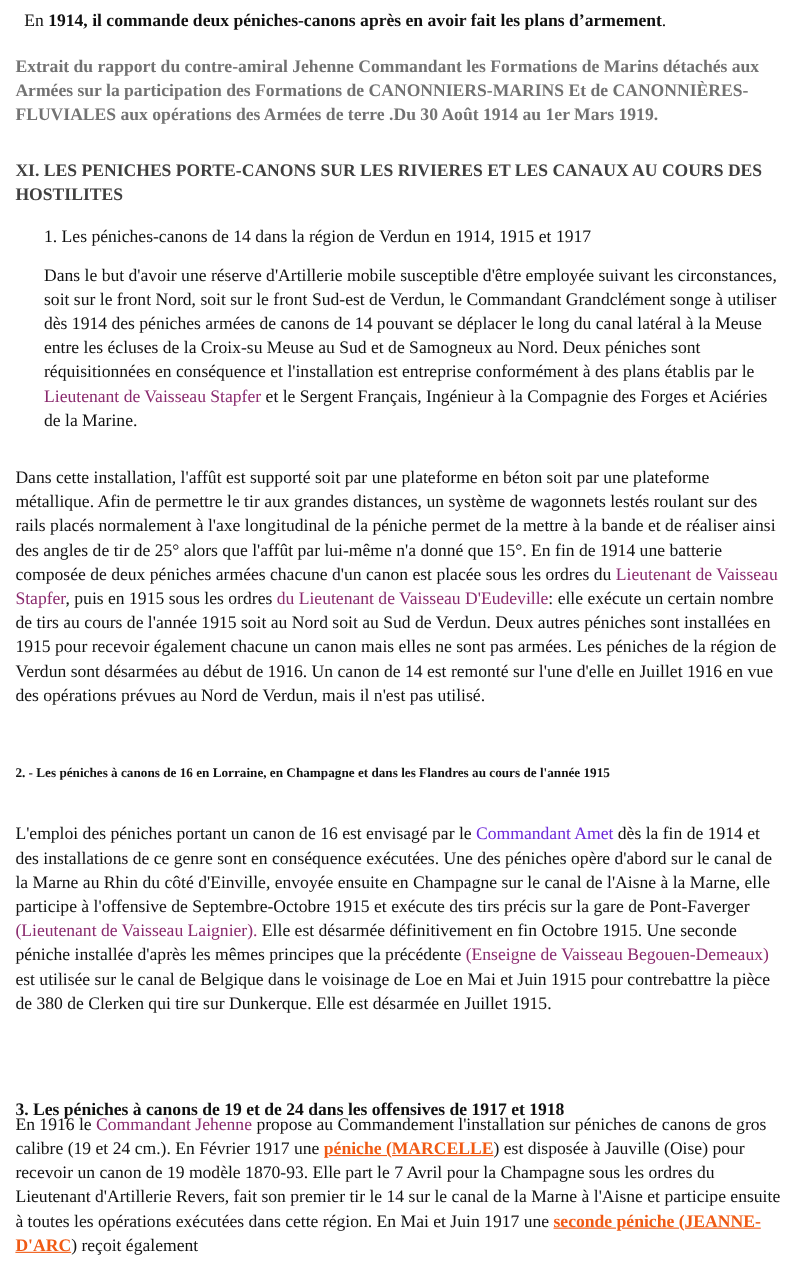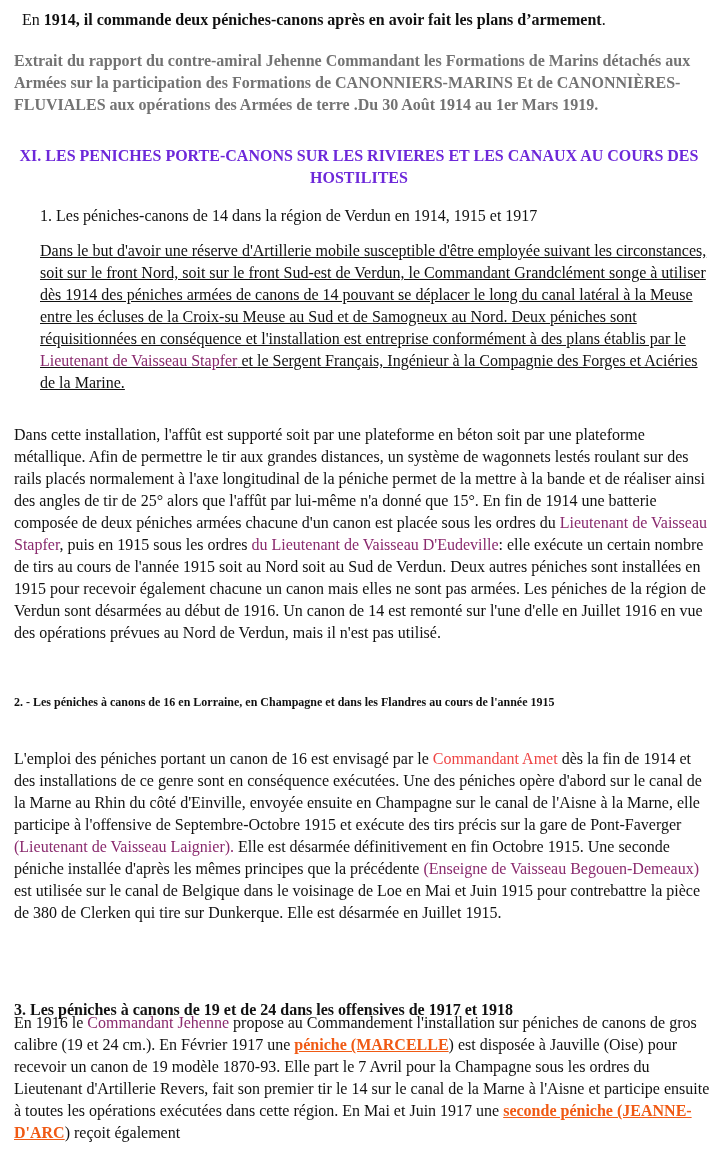--- a/index.html
+++ b/index.html
@@ -16,40 +16,40 @@
   .intro b { font-weight: bold; }
   .extrait {
     position: absolute; left: 14px; top: 50px; width: 690px;
     color: #1a1ad8; font-weight: bold; font-size: 16px; line-height: 22px;
   }
   .section-title {
     position: absolute; left: 14px; top: 145px; width: 690px;
     color: #3a62e6; font-weight: bold; font-size: 16px; line-height: 22px;
   }
   .h1 { position: absolute; left: 40px; top: 205px; font-weight: normal; font-size: 16px; }
-  .p1 { position: absolute; left: 40px; top: 240px; width: 672px; font-size: 16px; line-height: 22px; text-decoration: underline; }
+  .p1 { position: absolute; left: 40px; top: 240px; width: 672px; font-size: 16px; line-height: 22px; }
   .p2 { position: absolute; left: 14px; top: 424px; width: 698px; font-size: 16px; line-height: 22px; }
   .h2 { position: absolute; left: 14px; top: 691px; width: 690px; font-weight: bold; font-size: 12px; line-height: 22px; }
   .p3 { position: absolute; left: 14px; top: 748px; width: 698px; font-size: 16px; line-height: 22px; }
   .h3 { position: absolute; left: 14px; top: 975px; font-weight: bold; font-size: 16px; margin-top: 24px; }
   .p4 { position: absolute; left: 14px; top: 1012px; width: 698px; font-size: 16px; line-height: 22px; }
   .link-person { color: #8a2a6e; cursor: pointer; }
-  .link-person-purple { color: #ef4444; cursor: pointer; }
+  .link-person-purple { color: #6d28d9; cursor: pointer; }
   .link-boat { color: #f05a14; font-weight: bold; cursor: pointer; text-decoration: underline; }
 </style>
 </head>
 <body>
 
 <div class="page">
 
   <p class="intro"><span>En </span><b>1914, il commande deux péniches-canons après en avoir fait les plans d’armement</b><span>.</span></p>
 
   <p class="extrait" style="color: #737373;">Extrait du rapport  du contre-amiral Jehenne Commandant les Formations de Marins détachés aux Armées sur la participation des Formations de CANONNIERS-MARINS Et de CANONNIÈRES-FLUVIALES aux opérations des Armées de terre .Du 30 Août 1914 au 1er Mars 1919.</p>
 
-  <p class="section-title" style="color: #6d28d9; text-align: center;">XI.  LES PENICHES PORTE-CANONS SUR LES RIVIERES ET LES CANAUX AU COURS DES HOSTILITES</p>
+  <p class="section-title" style="color: #404040;">XI.  LES PENICHES PORTE-CANONS SUR LES RIVIERES ET LES CANAUX AU COURS DES HOSTILITES</p>
 
   <p class="h1">1.   Les péniches-canons de 14 dans la région de Verdun en 1914, 1915 et 1917</p>
 
   <p class="p1"><span>Dans le but d'avoir une réserve d'Artillerie mobile susceptible d'être employée suivant les circonstances, soit sur le front Nord, soit sur le front Sud-est de Verdun, le Commandant Grandclément songe à utiliser dès 1914 des péniches armées de canons de 14 pouvant se déplacer le long du canal latéral à la Meuse entre les écluses de la Croix-su Meuse au Sud et de Samogneux au Nord. Deux péniches sont réquisitionnées en conséquence et l'installation est entreprise conformément à des plans établis par le </span><a class="link-person">Lieutenant de Vaisseau Stapfer</a><span> et le Sergent Français, Ingénieur à la Compagnie des Forges et Aciéries de la Marine.</span></p>
 
   <p class="p2"><span>Dans cette installation, l'affût est supporté soit par une plateforme en béton soit par une plateforme métallique. Afin de permettre le tir aux grandes distances, un système de wagonnets lestés roulant sur des rails placés normalement à l'axe longitudinal de la péniche permet de la mettre à la bande et de réaliser ainsi des angles de tir de 25° alors que l'affût par lui-même n'a donné que 15°. En fin de 1914 une batterie composée de deux péniches armées chacune d'un canon est placée sous les ordres du </span><a class="link-person">Lieutenant de Vaisseau Stapfer</a><span>, puis en 1915 sous les ordres </span><a class="link-person">du Lieutenant de Vaisseau D'Eudeville</a><span>: elle exécute un certain nombre de tirs au cours de l'année 1915 soit au Nord soit au Sud de Verdun. Deux autres péniches sont installées en 1915 pour recevoir également chacune un canon mais elles ne sont pas armées. Les péniches de la région de Verdun sont désarmées au début de 1916. Un canon de 14 est remonté sur l'une d'elle en Juillet 1916 en vue des opérations prévues au Nord de Verdun, mais il n'est pas utilisé.</span></p>
 
   <p class="h2">2. - Les péniches à canons de 16 en Lorraine, en Champagne et dans les Flandres au cours de l'année 1915</p>
 
   <p class="p3"><span>L'emploi des péniches portant un canon de 16 est envisagé par le </span><a class="link-person-purple">Commandant Amet</a><span> dès la fin de 1914 et des installations de ce genre sont en conséquence exécutées. Une des péniches opère d'abord sur le canal de la Marne au Rhin du côté d'Einville, envoyée ensuite en Champagne sur le canal de l'Aisne à la Marne, elle participe à l'offensive de Septembre-Octobre 1915 et exécute des tirs précis sur la gare de Pont-Faverger </span><a class="link-person">(Lieutenant de Vaisseau Laignier).</a><span> Elle est désarmée définitivement en fin Octobre 1915. Une seconde péniche installée d'après les mêmes principes que la précédente </span><a class="link-person">(Enseigne de Vaisseau Begouen-Demeaux)</a><span> est utilisée sur le canal de Belgique dans le voisinage de Loe en Mai et Juin 1915 pour contrebattre la pièce de 380 de Clerken qui tire sur Dunkerque. Elle est désarmée en Juillet 1915.</span></p>

